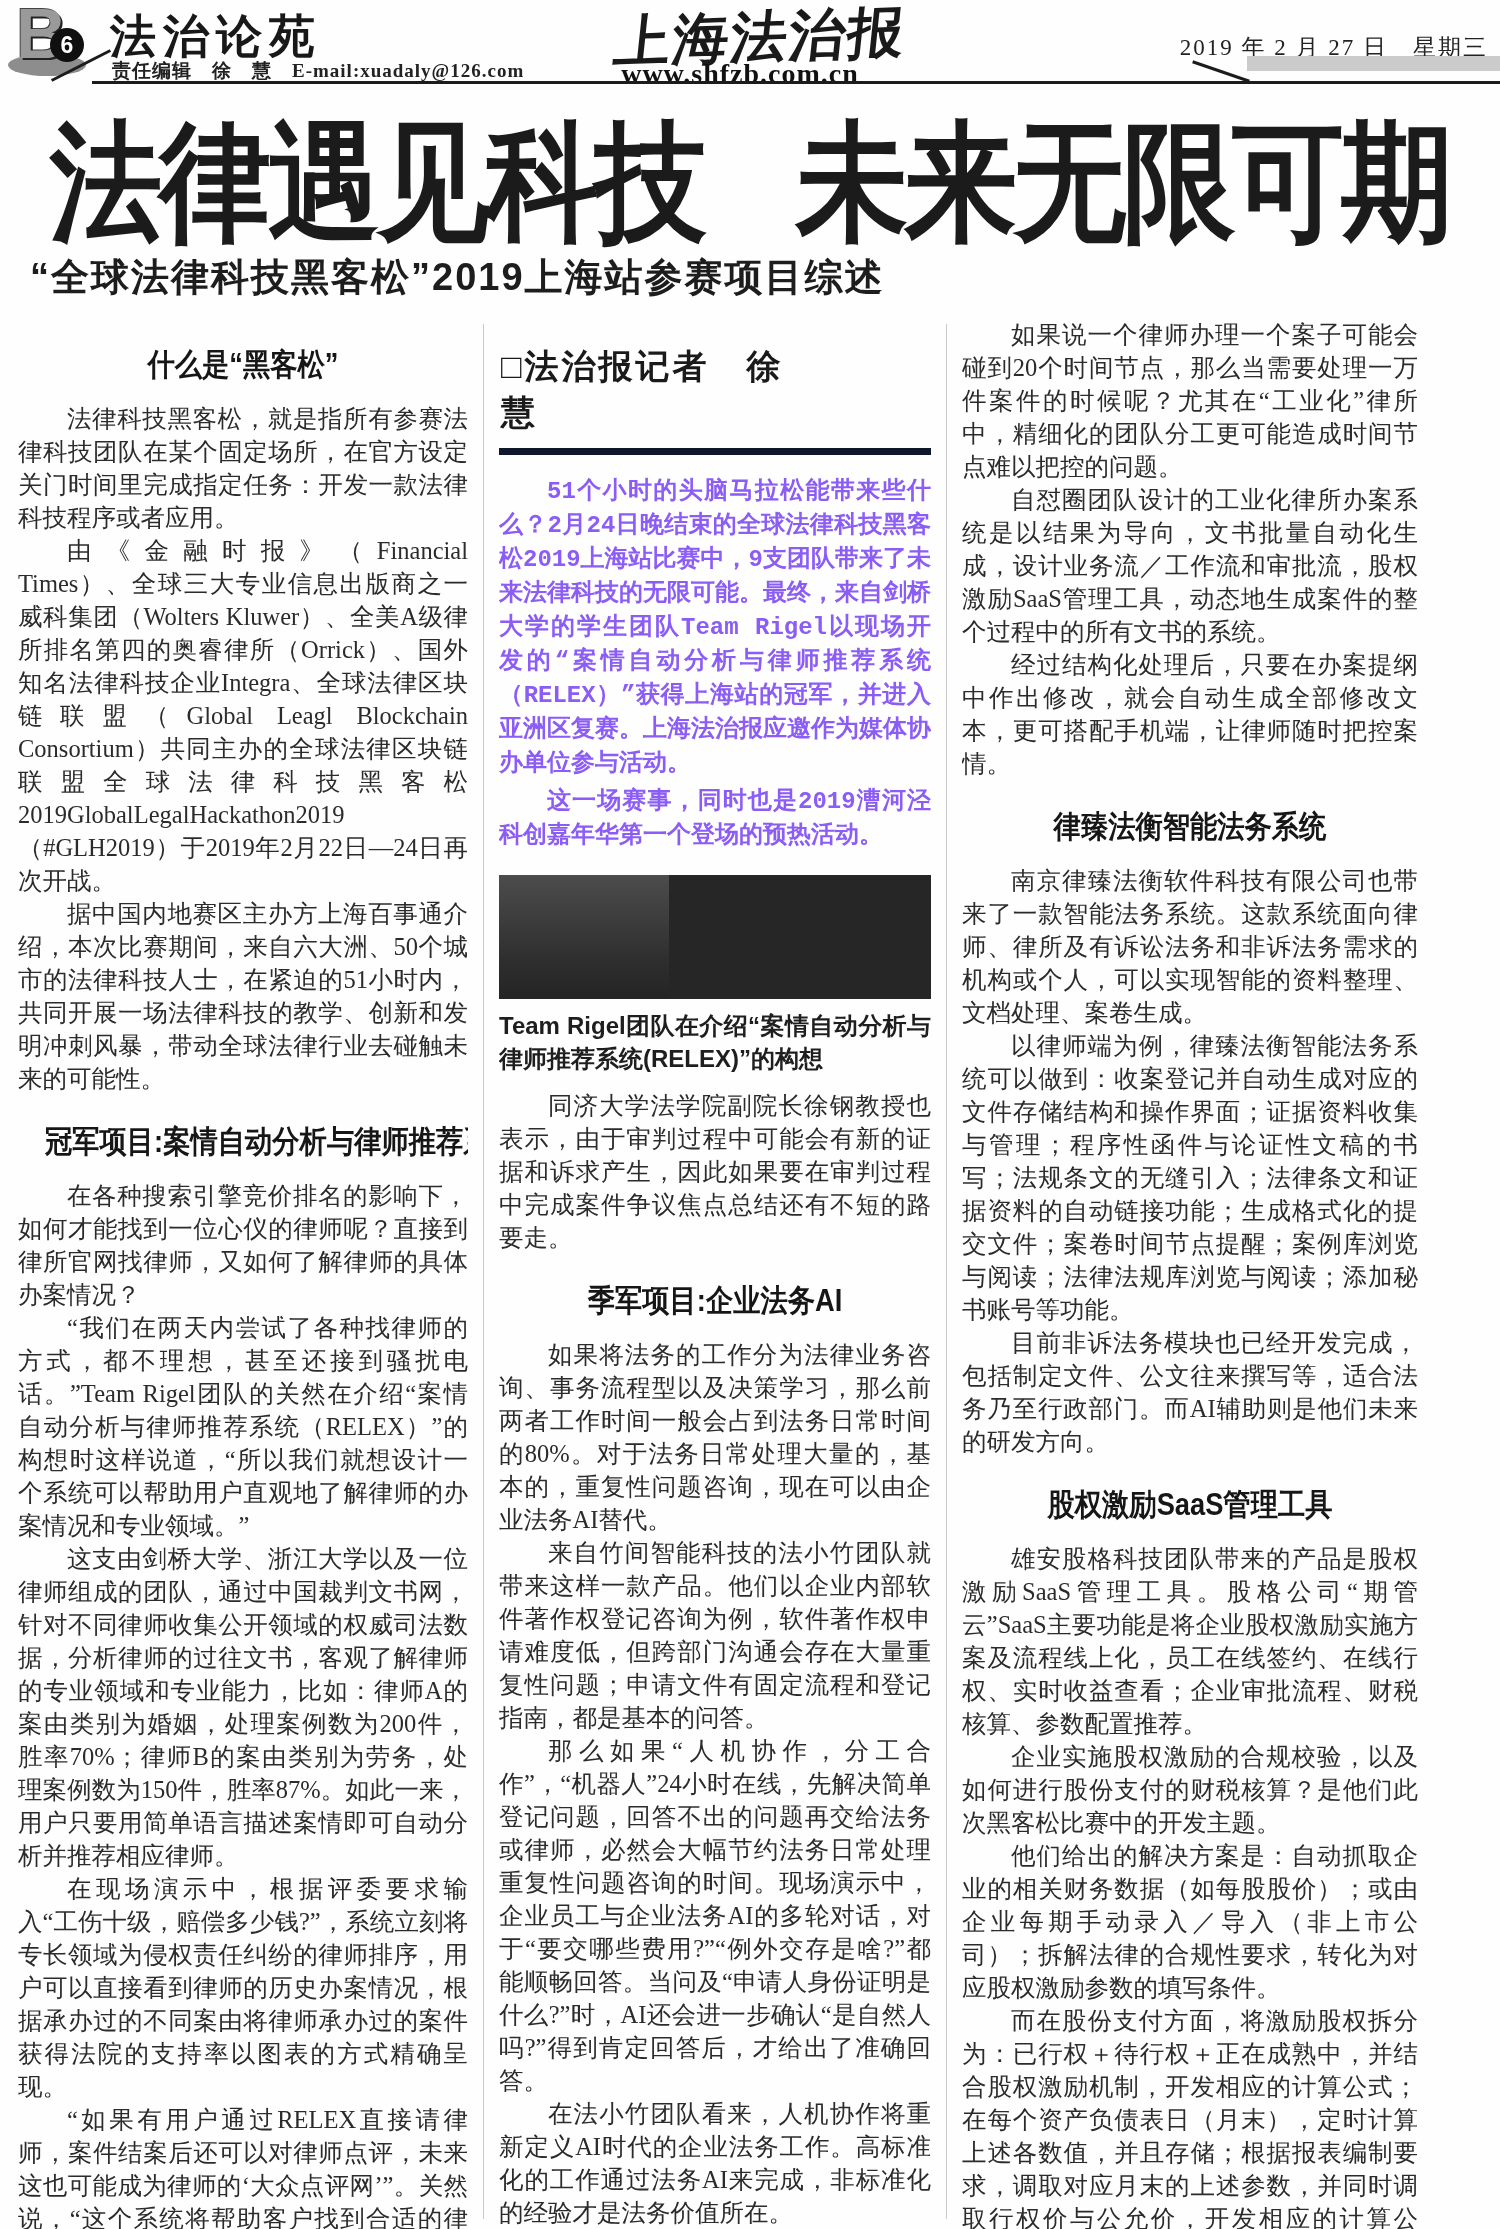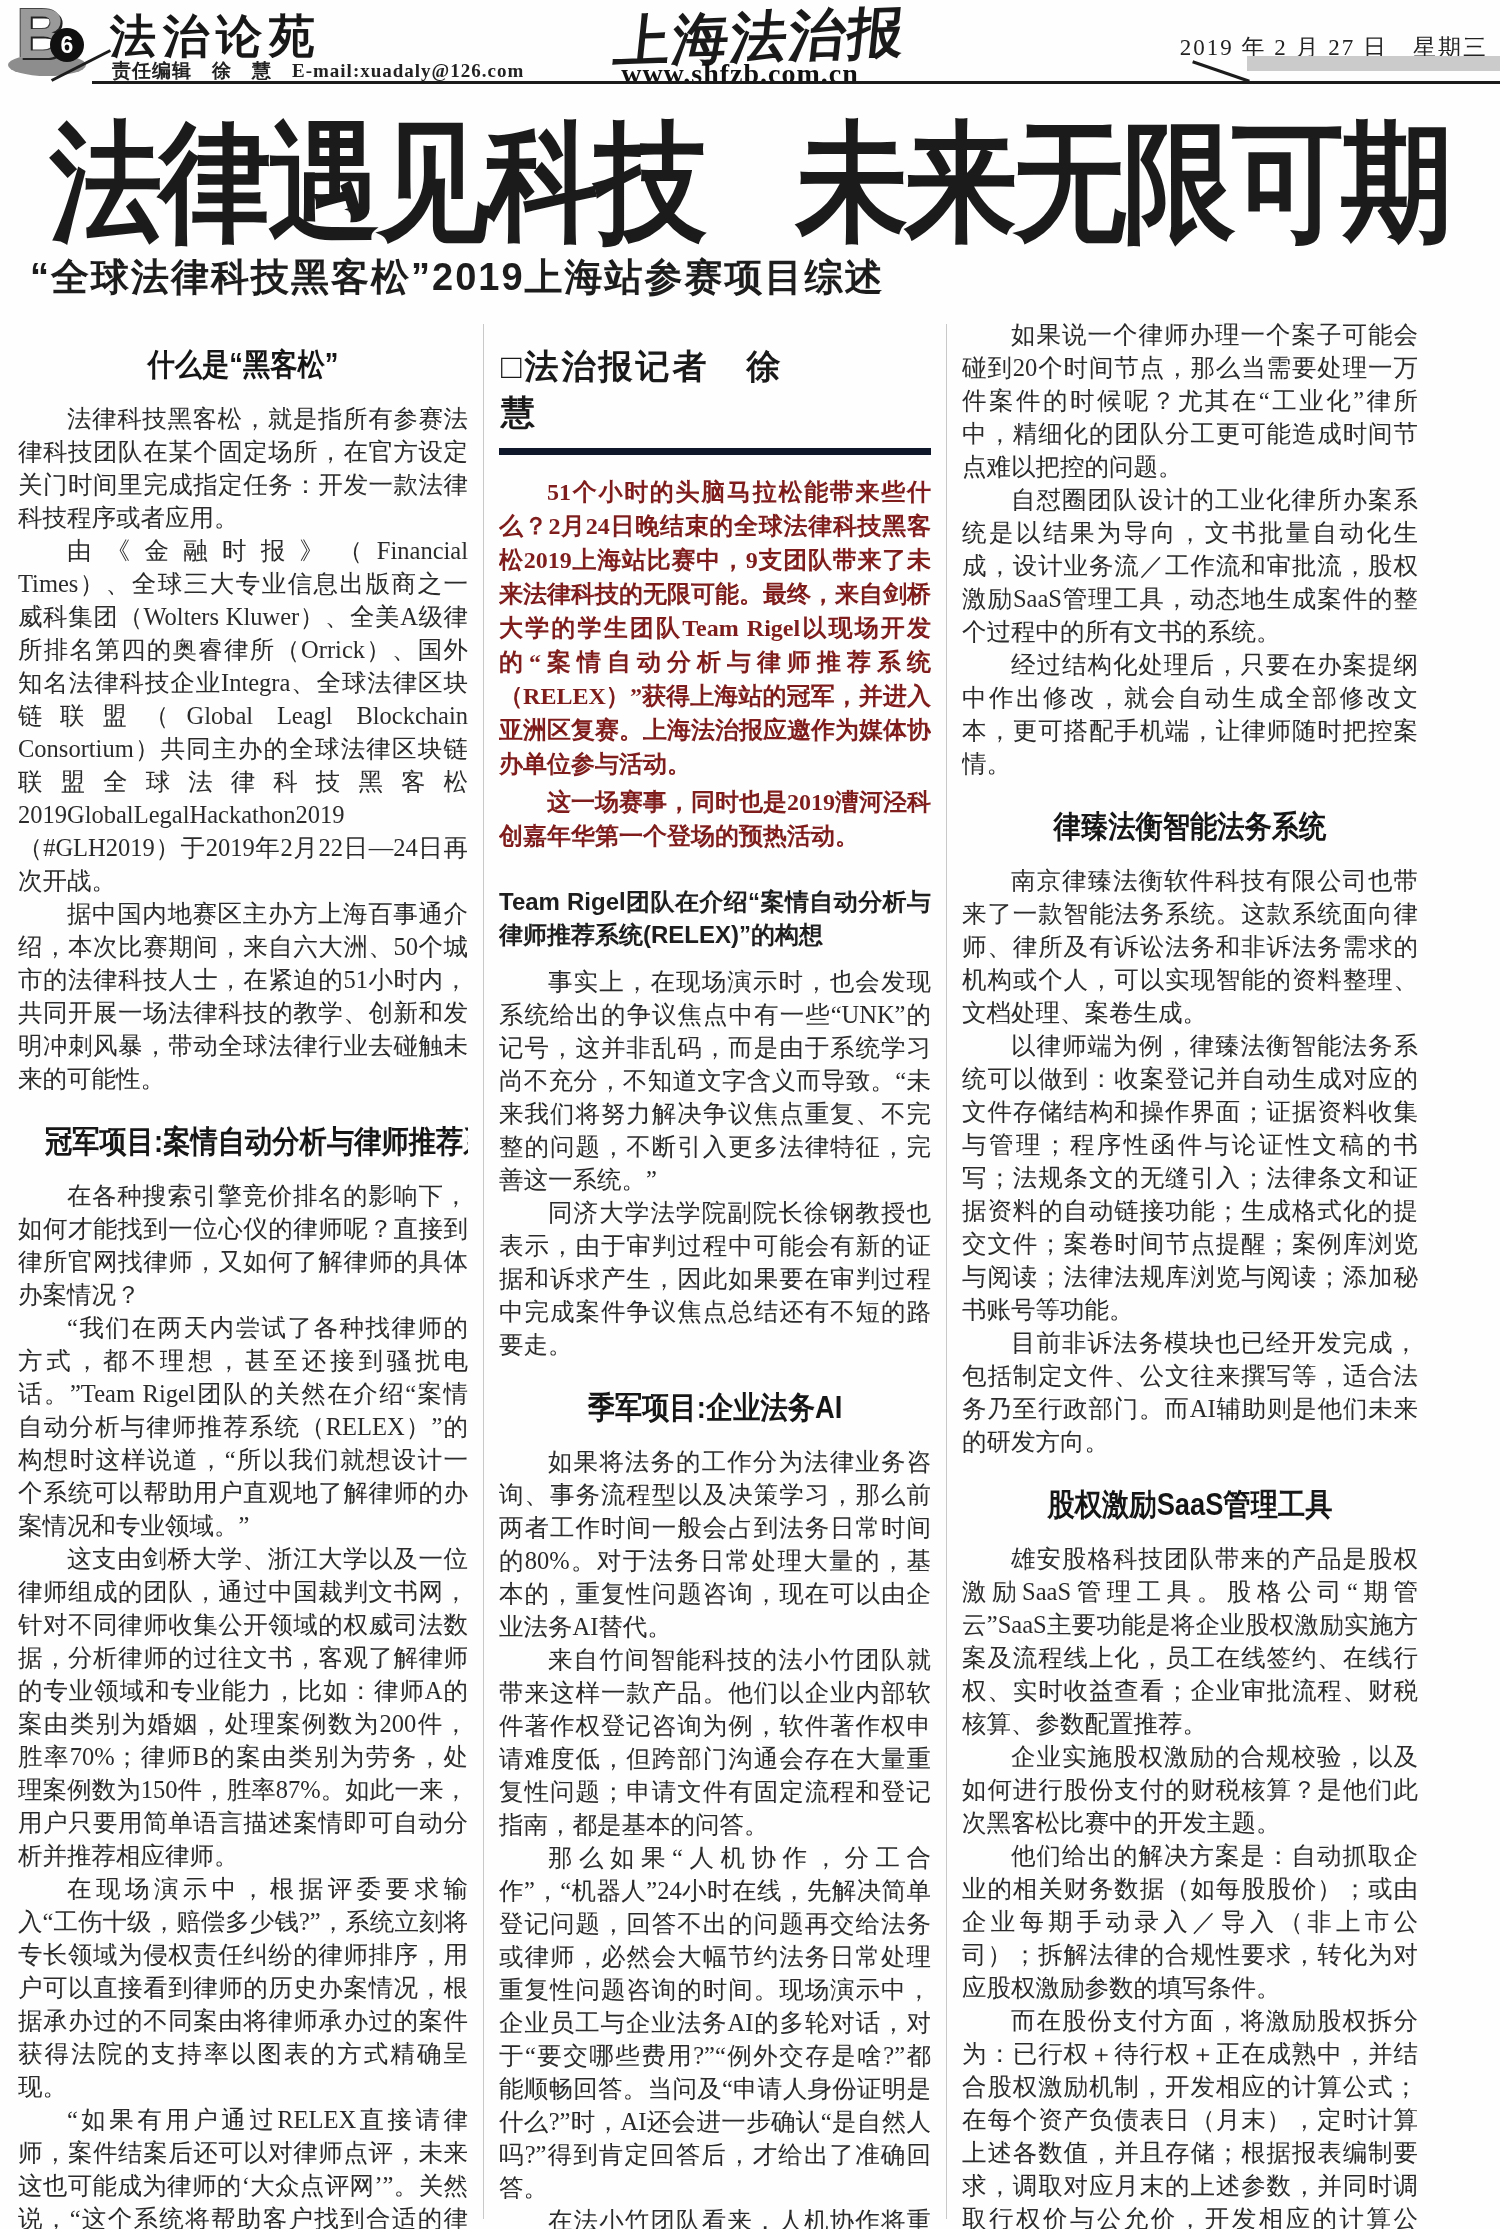--- a/index.html
+++ b/index.html
@@ -42,21 +42,21 @@
   .col-1 { width:450px; }
   .col-2 { width:432px; }
   .col-3 { width:456px; }
   .divider { width:1px; background:#c9c9c9; margin:6px 15px 10px; }
   .sec-h {
     font-family:"Liberation Sans","DejaVu Sans",sans-serif; font-weight:900; color:#161616;
     font-size:31px; text-align:center; margin:26px 0 16px; letter-spacing:0;
     transform:scaleX(0.88); transform-origin:center; white-space:nowrap;
   }
   .para { font-size:24.5px; line-height:33px; text-align:justify; text-indent:2em; color:#2b2b2b; }
-  .bold-lead { font-family:Liberation Serif, serif; font-weight:bold; color:#7f1d1d; font-size:24px; line-height:34px; margin-bottom:4px; }
+  .bold-lead { font-family:Liberation Mono, monospace; font-weight:bold; color:#8b5cf6; font-size:24px; line-height:34px; margin-bottom:4px; }
   .byline-wrap { margin:26px 0 20px; }
   .byline { display:inline-block; font-family:"Liberation Sans","DejaVu Sans",sans-serif; font-weight:bold; font-size:34px; color:#1a1a1a; border-bottom:7px solid #0f172a; padding:0 120px 12px 2px; letter-spacing:3px; }
   .caption { font-family:"Liberation Sans","DejaVu Sans",sans-serif; font-weight:bold; font-size:24px; line-height:33px; text-align:justify; color:#1e1e1e; margin:10px 0 14px; }
   
   .stage { position:relative; width:100%; height:352px; margin-top:18px; background:#262626; overflow:hidden; }
   .st-wall { position:absolute; left:0; top:0; width:170px; height:100%; background:linear-gradient(180deg,#4c4c4c,#2e2e2e 70%,#242424); }
   
   [data-interactable] { cursor:default; }
 </style>
 </head>
@@ -100,21 +100,20 @@
     <div class="divider" data-interactable="false"></div>
     <section class="col col-2" data-interactable="false">
         <div class="byline-wrap" data-interactable="false"><span class="byline" data-interactable="false">□法治报记者　徐慧</span></div>
         <p class="para bold-lead" data-interactable="false">51个小时的头脑马拉松能带来些什么？2月24日晚结束的全球法律科技黑客松2019上海站比赛中，9支团队带来了未来法律科技的无限可能。最终，来自剑桥大学的学生团队Team Rigel以现场开发的“案情自动分析与律师推荐系统（RELEX）”获得上海站的冠军，并进入亚洲区复赛。上海法治报应邀作为媒体协办单位参与活动。</p>
         <p class="para bold-lead" data-interactable="false">这一场赛事，同时也是2019漕河泾科创嘉年华第一个登场的预热活动。</p>
         <div class="stage" data-interactable="false">
     <div class="st-wall" data-interactable="false"></div>
 
   </div>
         <p class="caption" data-interactable="false">Team Rigel团队在介绍“案情自动分析与律师推荐系统(RELEX)”的构想</p>
-        <p class="para" data-interactable="false">事实上，在现场演示时，也会发现系统给出的争议焦点中有一些“UNK”的记号，这并非乱码，而是由于系统学习尚不充分，不知道文字含义而导致。“未来我们将努力解决争议焦点重复、不完整的问题，不断引入更多法律特征，完善这一系统。”</p>
         <p class="para" data-interactable="false">同济大学法学院副院长徐钢教授也表示，由于审判过程中可能会有新的证据和诉求产生，因此如果要在审判过程中完成案件争议焦点总结还有不短的路要走。</p>
         <h3 class="sec-h" data-interactable="false">季军项目:企业法务AI</h3>
         <p class="para" data-interactable="false">如果将法务的工作分为法律业务咨询、事务流程型以及决策学习，那么前两者工作时间一般会占到法务日常时间的80%。对于法务日常处理大量的，基本的，重复性问题咨询，现在可以由企业法务AI替代。</p>
         <p class="para" data-interactable="false">来自竹间智能科技的法小竹团队就带来这样一款产品。他们以企业内部软件著作权登记咨询为例，软件著作权申请难度低，但跨部门沟通会存在大量重复性问题；申请文件有固定流程和登记指南，都是基本的问答。</p>
         <p class="para" data-interactable="false">那么如果“人机协作，分工合作”，“机器人”24小时在线，先解决简单登记问题，回答不出的问题再交给法务或律师，必然会大幅节约法务日常处理重复性问题咨询的时间。现场演示中，企业员工与企业法务AI的多轮对话，对于“要交哪些费用?”“例外交存是啥?”都能顺畅回答。当问及“申请人身份证明是什么?”时，AI还会进一步确认“是自然人吗?”得到肯定回答后，才给出了准确回答。</p>
         <p class="para" data-interactable="false">在法小竹团队看来，人机协作将重新定义AI时代的企业法务工作。高标准化的工作通过法务AI来完成，非标准化的经验才是法务价值所在。</p>
       </section>
     <div class="divider" data-interactable="false"></div>
     <section class="col col-3" data-interactable="false">
         <p class="para" data-interactable="false">如果说一个律师办理一个案子可能会碰到20个时间节点，那么当需要处理一万件案件的时候呢？尤其在“工业化”律所中，精细化的团队分工更可能造成时间节点难以把控的问题。</p>

